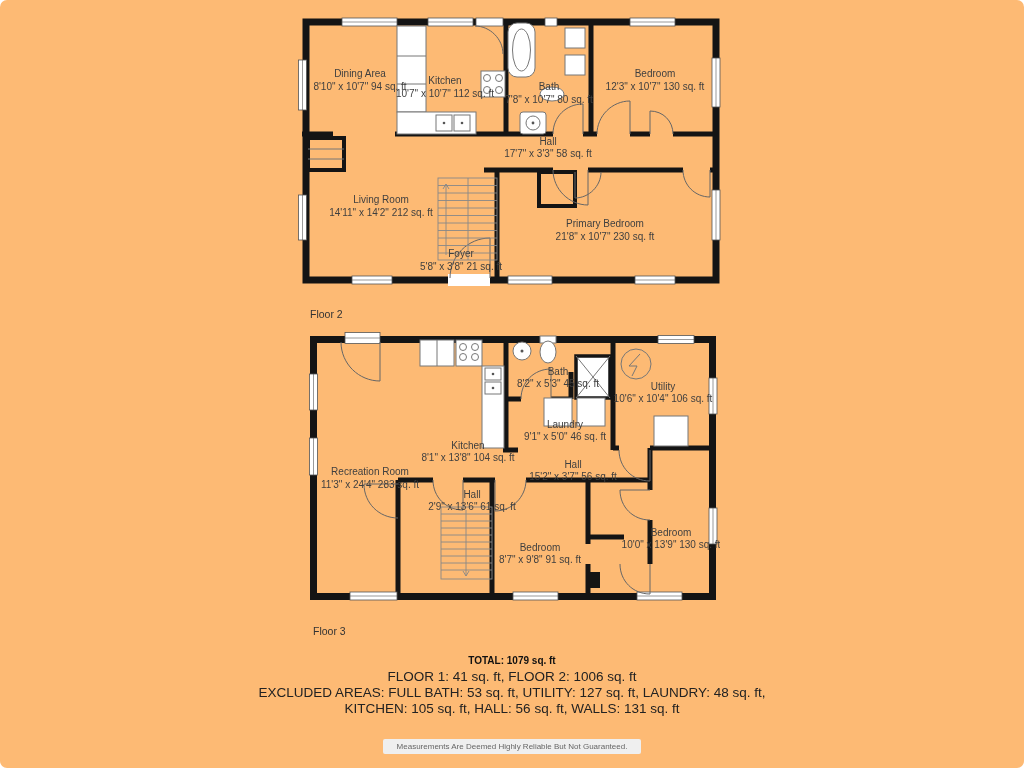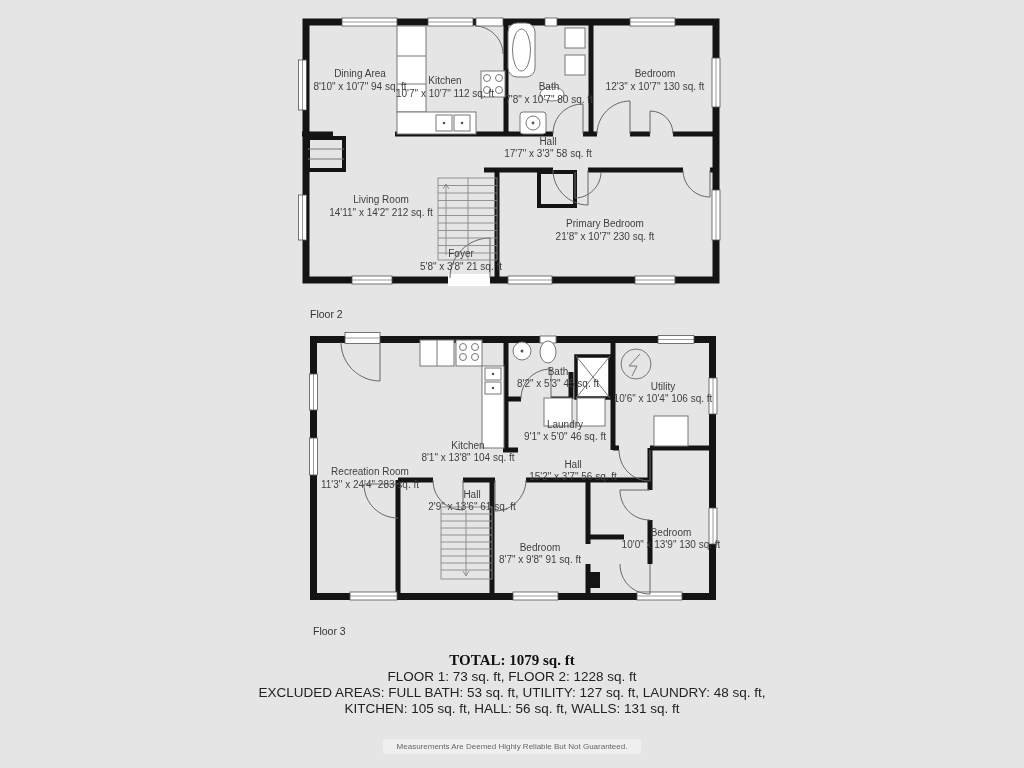--- a/index.html
+++ b/index.html
@@ -1,22 +1,22 @@
 <!DOCTYPE html>
 <html><head>
 <meta charset="utf-8">
 <style>
   html,body{margin:0;padding:0;background:#fff;}
-  #page{position:relative;width:1024px;height:768px;background:#e5e5e5;overflow:hidden;
-        font-family:"Liberation Sans",sans-serif;}
+  #page{position:relative;width:1024px;height:768px;background:#fdba74;overflow:hidden;
+        font-family:"Liberation Sans",sans-serif;border-radius:7px;}
   .plan{position:absolute;}
   .floor-caption{position:absolute;font-size:10.5px;color:#333;}
   svg text{font-family:"Liberation Sans",sans-serif;font-size:10px;fill:#3f3f3f;}
   #summary{position:absolute;left:0;top:652px;width:1024px;text-align:center;color:#222;}
-  #summary .total{font-size:15px;font-weight:bold;color:#111;line-height:17px;font-family:Liberation Serif, serif;}
+  #summary .total{font-size:10px;font-weight:bold;color:#111;line-height:17px;}
   #summary .line{font-size:13.5px;line-height:16px;}
   #summary .disclaimer{display:inline-block;margin-top:22px;font-size:8px;color:#666;
         background:#efefef;border-radius:2px;padding:3px 14px;}
   .wall{stroke:#141414;fill:none;}
   .thin{stroke:#777;fill:#fff;stroke-width:1;}
   .thinline{stroke:#777;fill:none;stroke-width:1;}
   .door{stroke:#666;fill:none;stroke-width:1;}
   .win{fill:#fff;stroke:#555;stroke-width:0.8;}
   .winline{stroke:#555;stroke-width:0.6;}
   .stair{stroke:#888;fill:none;stroke-width:0.9;}
@@ -226,21 +226,21 @@
       <text x="234" y="231">8'7" x 9'8" 91 sq. ft</text>
       <text x="365" y="204">Bedroom</text>
       <text x="365" y="216">10'0" x 13'9" 130 sq. ft</text>
     </g>
   </svg>
 
   <div class="floor-caption" style="left:313px;top:625px;">Floor 3</div>
 
   <div id="summary">
     <div class="total">TOTAL: 1079 sq. ft</div>
-    <div class="line">FLOOR 1: 73 sq. ft, FLOOR 2: 1228 sq. ft</div>
+    <div class="line">FLOOR 1: 41 sq. ft, FLOOR 2: 1006 sq. ft</div>
     <div class="line">EXCLUDED AREAS: FULL BATH: 53 sq. ft, UTILITY: 127 sq. ft, LAUNDRY: 48 sq. ft,</div>
     <div class="line">KITCHEN: 105 sq. ft, HALL: 56 sq. ft, WALLS: 131 sq. ft</div>
     <div>
       <span class="disclaimer">Measurements Are Deemed Highly Reliable But Not Guaranteed.</span>
     </div>
   </div>
 
 </div>
 
 </body></html>

